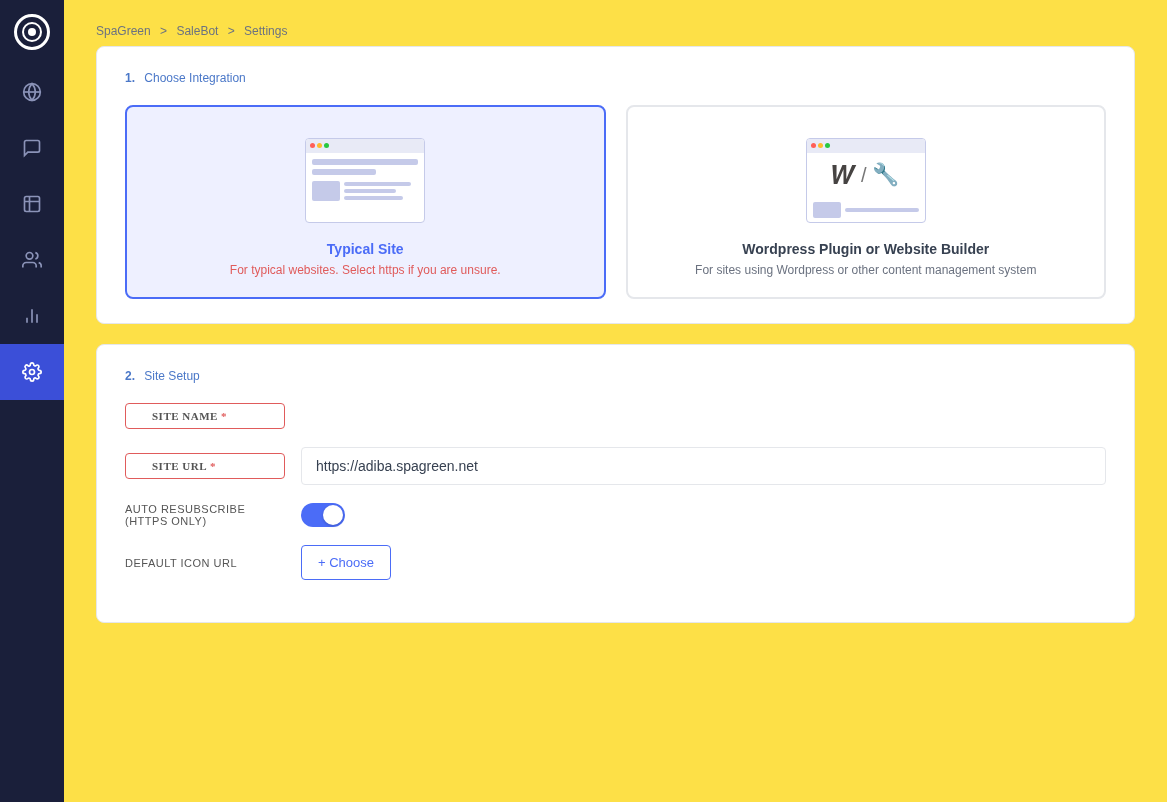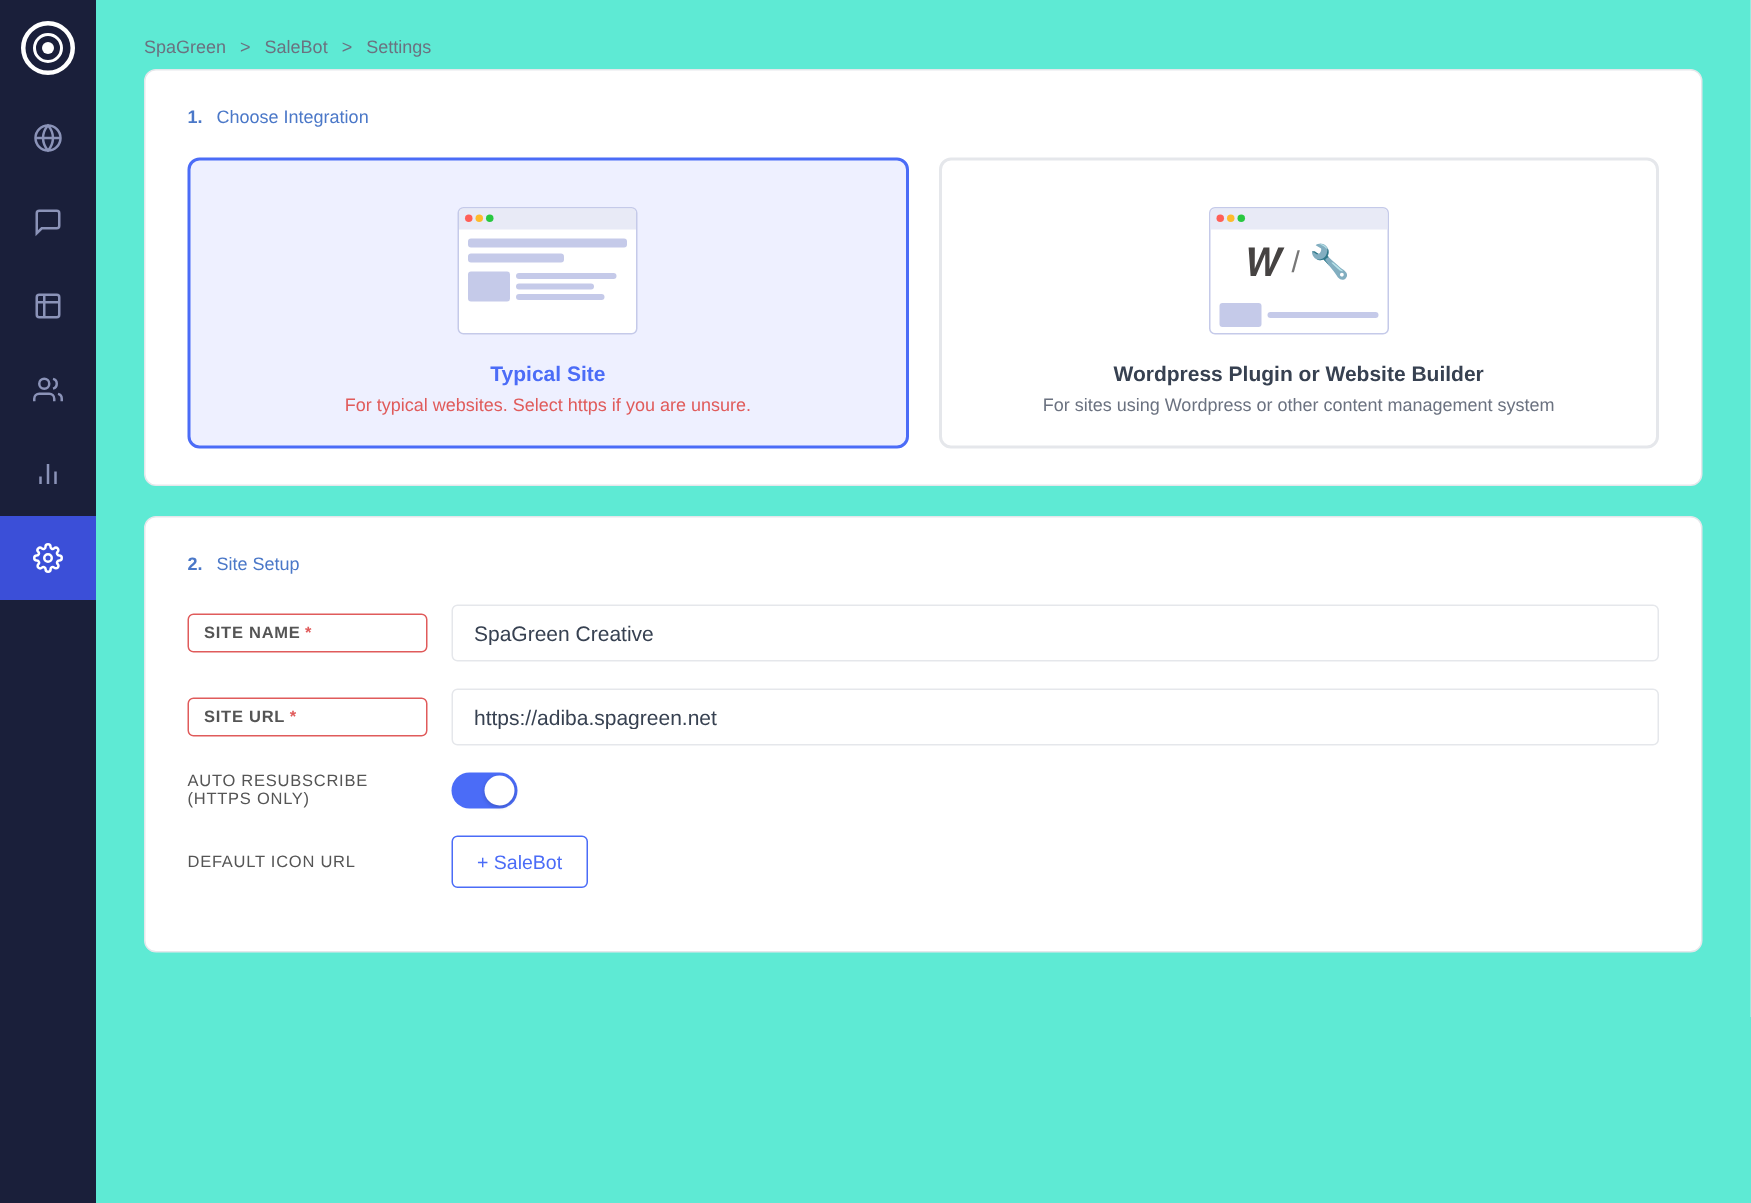--- a/index.html
+++ b/index.html
@@ -49,21 +49,21 @@
       color: #fff;
       background: #3b4fd8;
     }
 
     
     .main {
       flex: 1;
       display: flex;
       flex-direction: column;
       overflow-y: auto;
-      background: #5eead4;
+      background: #fde047;
     }
     .content-area {
       padding: 24px 32px;
     }
 
     
     .breadcrumb {
       font-size: 12px;
       color: #6b7280;
       margin-bottom: 8px;
@@ -149,28 +149,29 @@
       display: flex;
       align-items: center;
       margin-bottom: 18px;
       gap: 16px;
     }
     .form-label-box {
       width: 160px;
       min-width: 160px;
       border: 1.5px solid #e05b5b;
       border-radius: 4px;
-      padding: 6px 10px;
+      padding: 6px 26px;
       font-size: 11px;
       font-weight: 700;
       color: #555;
       text-transform: uppercase;
       letter-spacing: 0.5px;
       display: flex;
       align-items: center;
+      font-family: Liberation Serif, serif;
     }
     .form-label-box .required {
       color: #e05b5b;
       margin-left: 3px;
     }
     .form-label-plain {
       width: 160px;
       min-width: 160px;
       font-size: 11px;
       font-weight: 400;
@@ -471,21 +472,20 @@
       <div class="section-title">
         <span class="section-number">2.</span>
         <span>Site Setup</span>
       </div>
 
       <div class="form-row">
         <div class="form-label-box">
           <span>SITE NAME</span>
           <span class="required">*</span>
         </div>
-        <input class="form-input" type="text" value="SpaGreen Creative" style="">
       </div>
 
       <div class="form-row">
         <div class="form-label-box">
           <span>SITE URL</span>
           <span class="required">*</span>
         </div>
         <input class="form-input" type="text" value="https://adiba.spagreen.net" style="">
       </div>
 
@@ -493,19 +493,19 @@
         <div class="form-label-plain">AUTO RESUBSCRIBE (HTTPS ONLY)</div>
         <div class="toggle-wrapper">
           <div class="toggle">
             <div class="toggle-knob"></div>
           </div>
         </div>
       </div>
 
       <div class="form-row">
         <div class="form-label-plain">DEFAULT ICON URL</div>
-        <button class="upload-btn">+ SaleBot</button>
+        <button class="upload-btn">+ Choose</button>
       </div>
 
     </div>
 
   </div>
 </main>
 
 </body></html>

